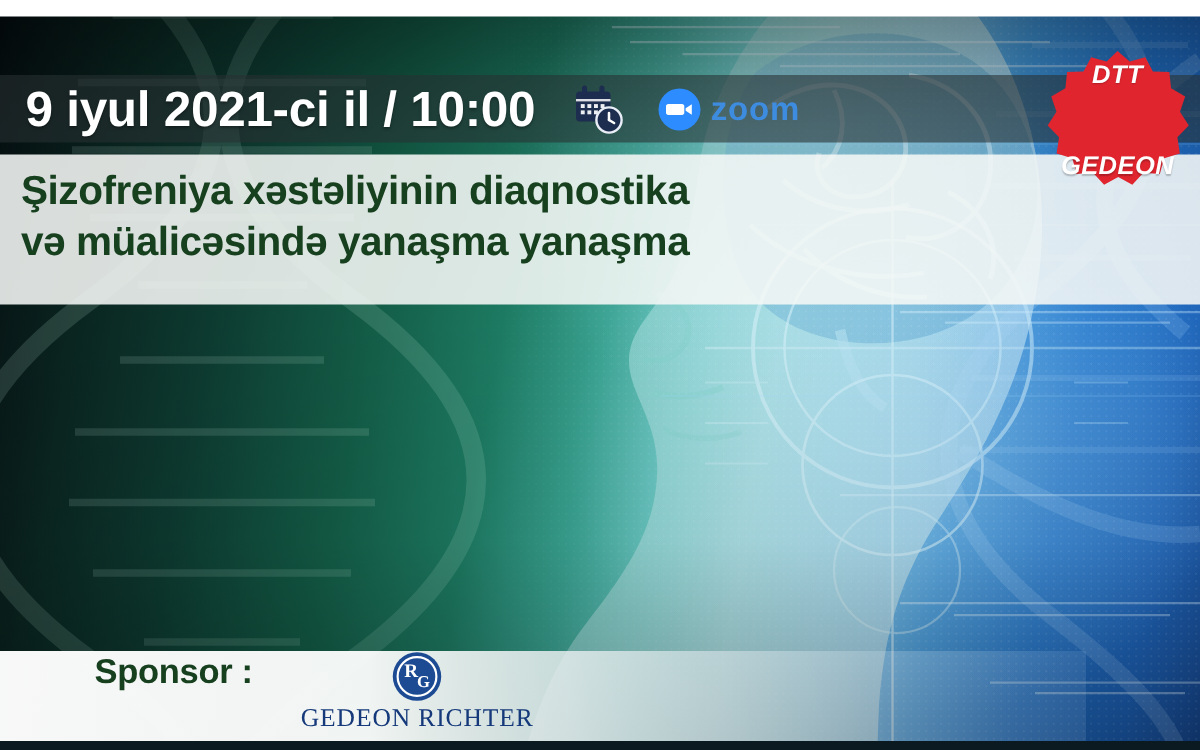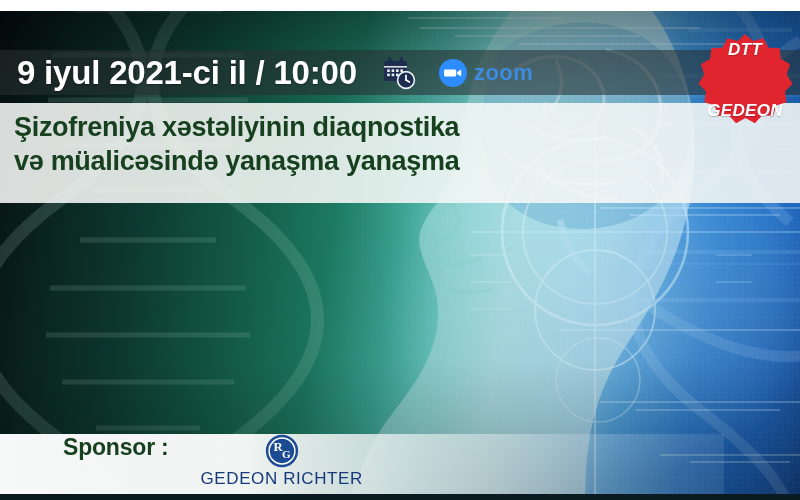--- a/index.html
+++ b/index.html
@@ -207,21 +207,21 @@
   }
   .gr-logo {
     margin-left: 32px;
     display: flex;
     flex-direction: column;
     align-items: center;
   }
   .gr-word {
     margin-top: 1px;
     color: #15397a;
-    font-family: Liberation Sans, sans-serif;
+    font-family: Liberation Serif, serif;
     font-size: 17px;
     letter-spacing: 0.6px;
     white-space: nowrap;
   }
 </style>
 </head>
 <body>
 
 <div id="poster">
 

